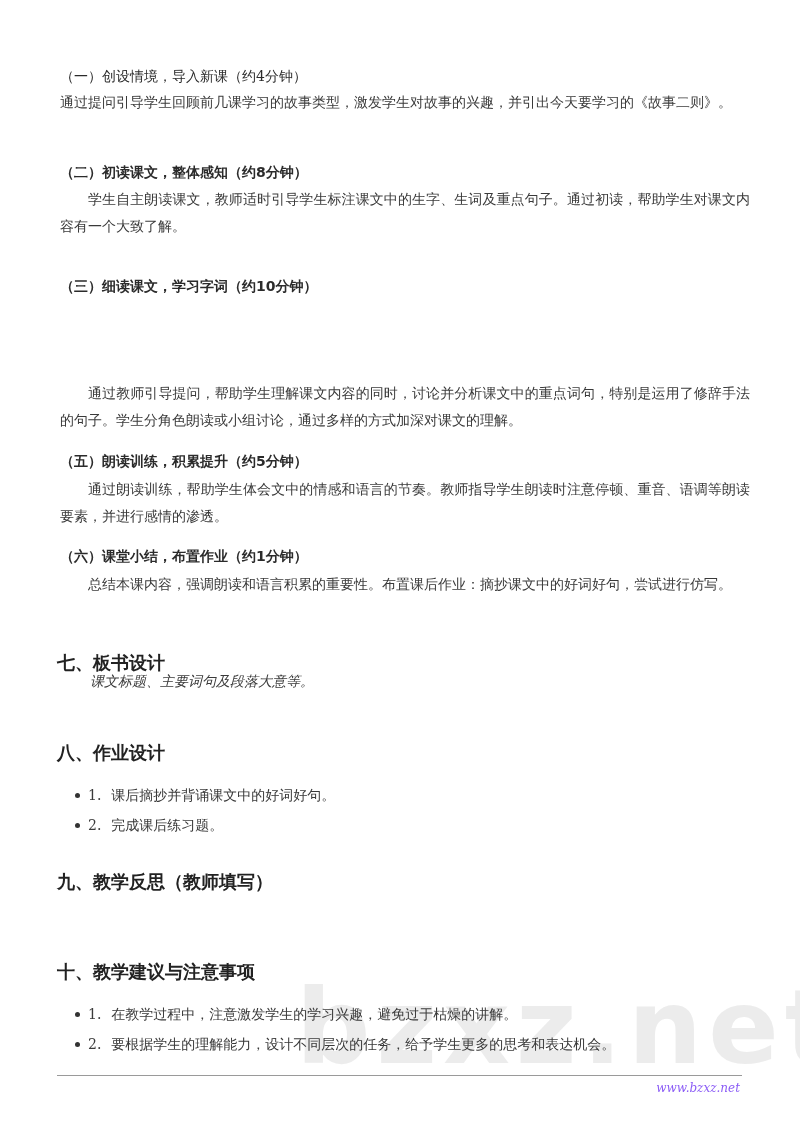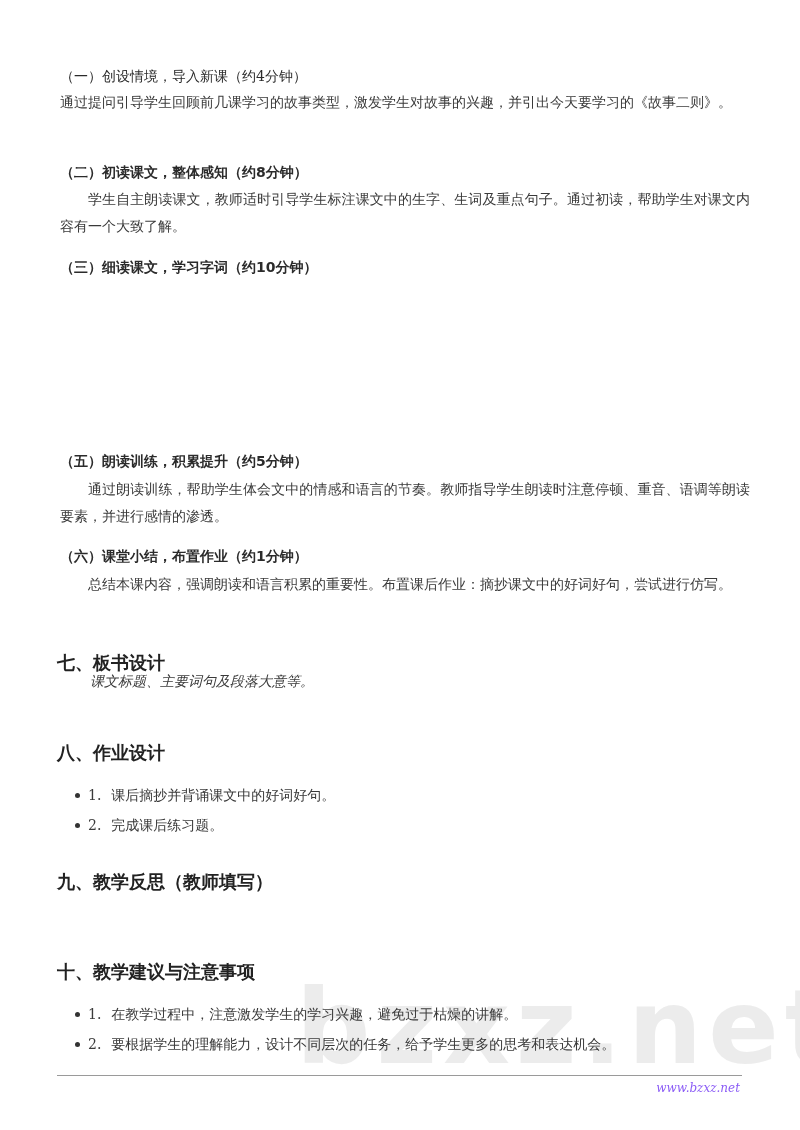--- a/index.html
+++ b/index.html
@@ -105,22 +105,23 @@
 <body>
 
 <div class="page">
 
   <div class="sub-heading" style="top:66px;">（一）创设情境，导入新课（约4分钟）</div>
   <div class="para" style="top:89px;">通过提问引导学生回顾前几课学习的故事类型，激发学生对故事的兴趣，并引出今天要学习的《故事二则》。</div>
 
   <div class="sub-heading bold" style="top:162px;">（二）初读课文，整体感知（约8分钟）</div>
   <div class="para indent" style="top:186px;">学生自主朗读课文，教师适时引导学生标注课文中的生字、生词及重点句子。通过初读，帮助学生对课文内容有一个大致了解。</div>
 
-  <div class="sub-heading bold" style="top:257px;">（三）细读课文，学习字词（约10分钟）</div>
+  <div class="sub-heading bold" style="top:276px;">（三）细读课文，学习字词（约10分钟）</div>
 
+  <div class="para indent" style="top:380px;">通过教师引导提问，帮助学生理解课文内容的同时，讨论并分析课文中的重点词句，特别是运用了修辞手法的句子。学生分角色朗读或小组讨论，通过多样的方式加深对课文的理解。</div>
 
   <div class="sub-heading bold" style="top:451px;">（五）朗读训练，积累提升（约5分钟）</div>
   <div class="para indent" style="top:476px;">通过朗读训练，帮助学生体会文中的情感和语言的节奏。教师指导学生朗读时注意停顿、重音、语调等朗读要素，并进行感情的渗透。</div>
 
   <div class="sub-heading bold" style="top:546px;">（六）课堂小结，布置作业（约1分钟）</div>
   <div class="para indent" style="top:571px;">总结本课内容，强调朗读和语言积累的重要性。布置课后作业：摘抄课文中的好词好句，尝试进行仿写。</div>
 
   <div class="section-heading" style="top:651px;">七、板书设计</div>
   <div class="plain-line" style="top:671px;font-style:italic;">课文标题、主要词句及段落大意等。</div>
 

